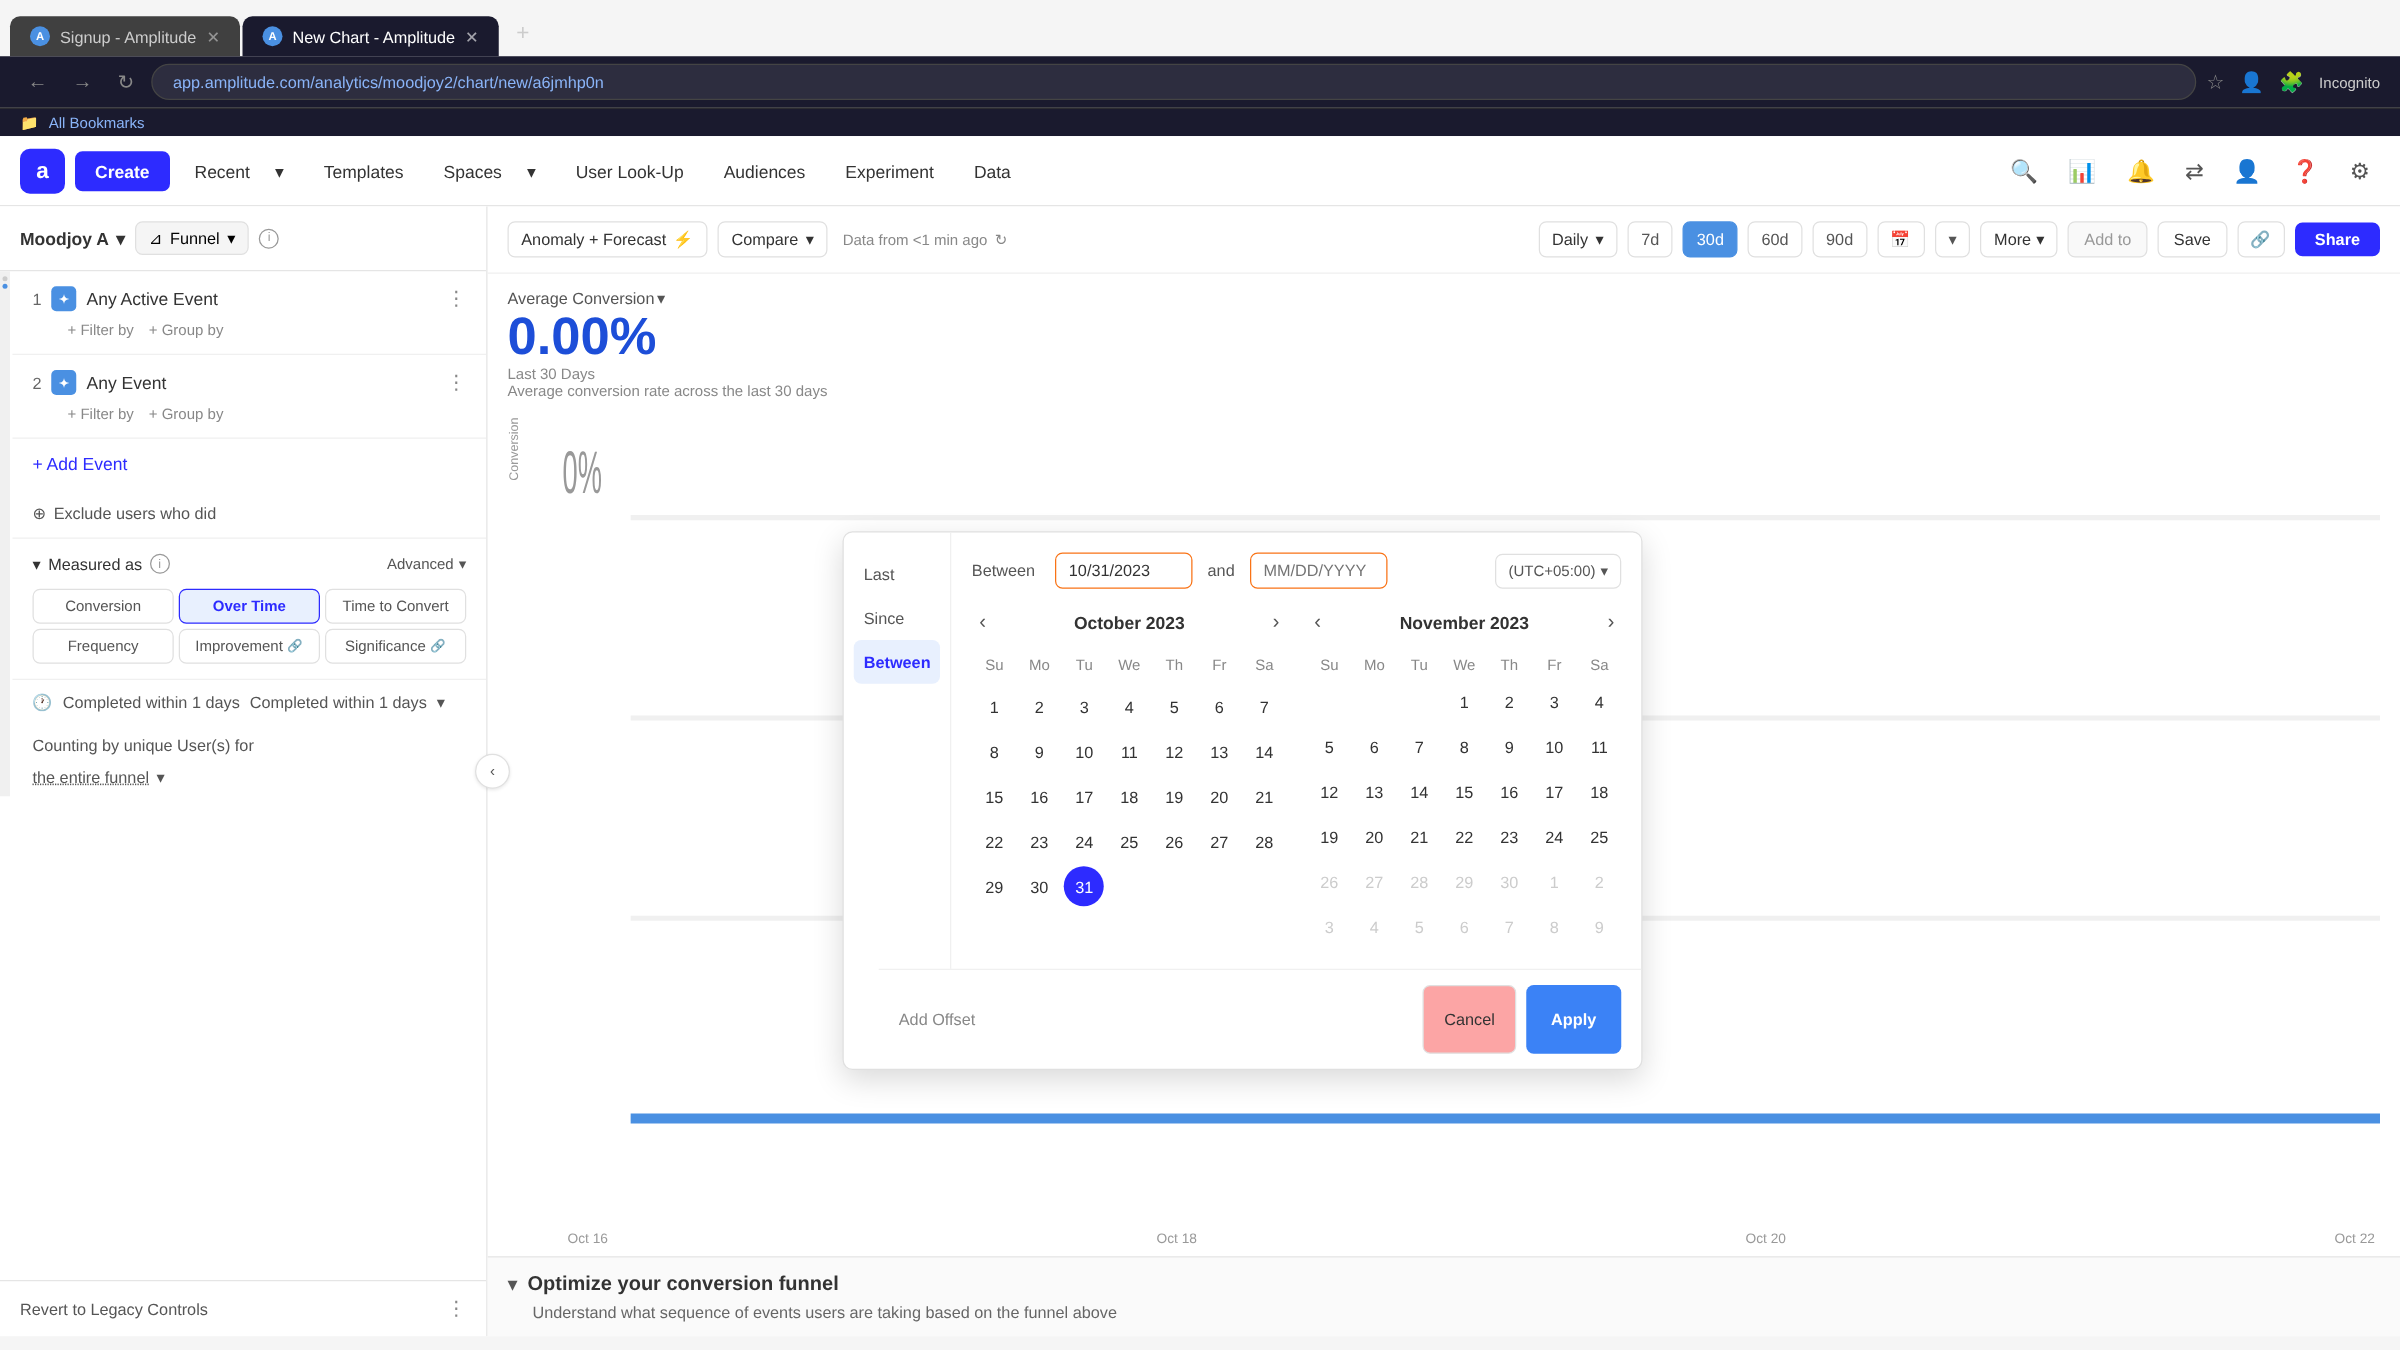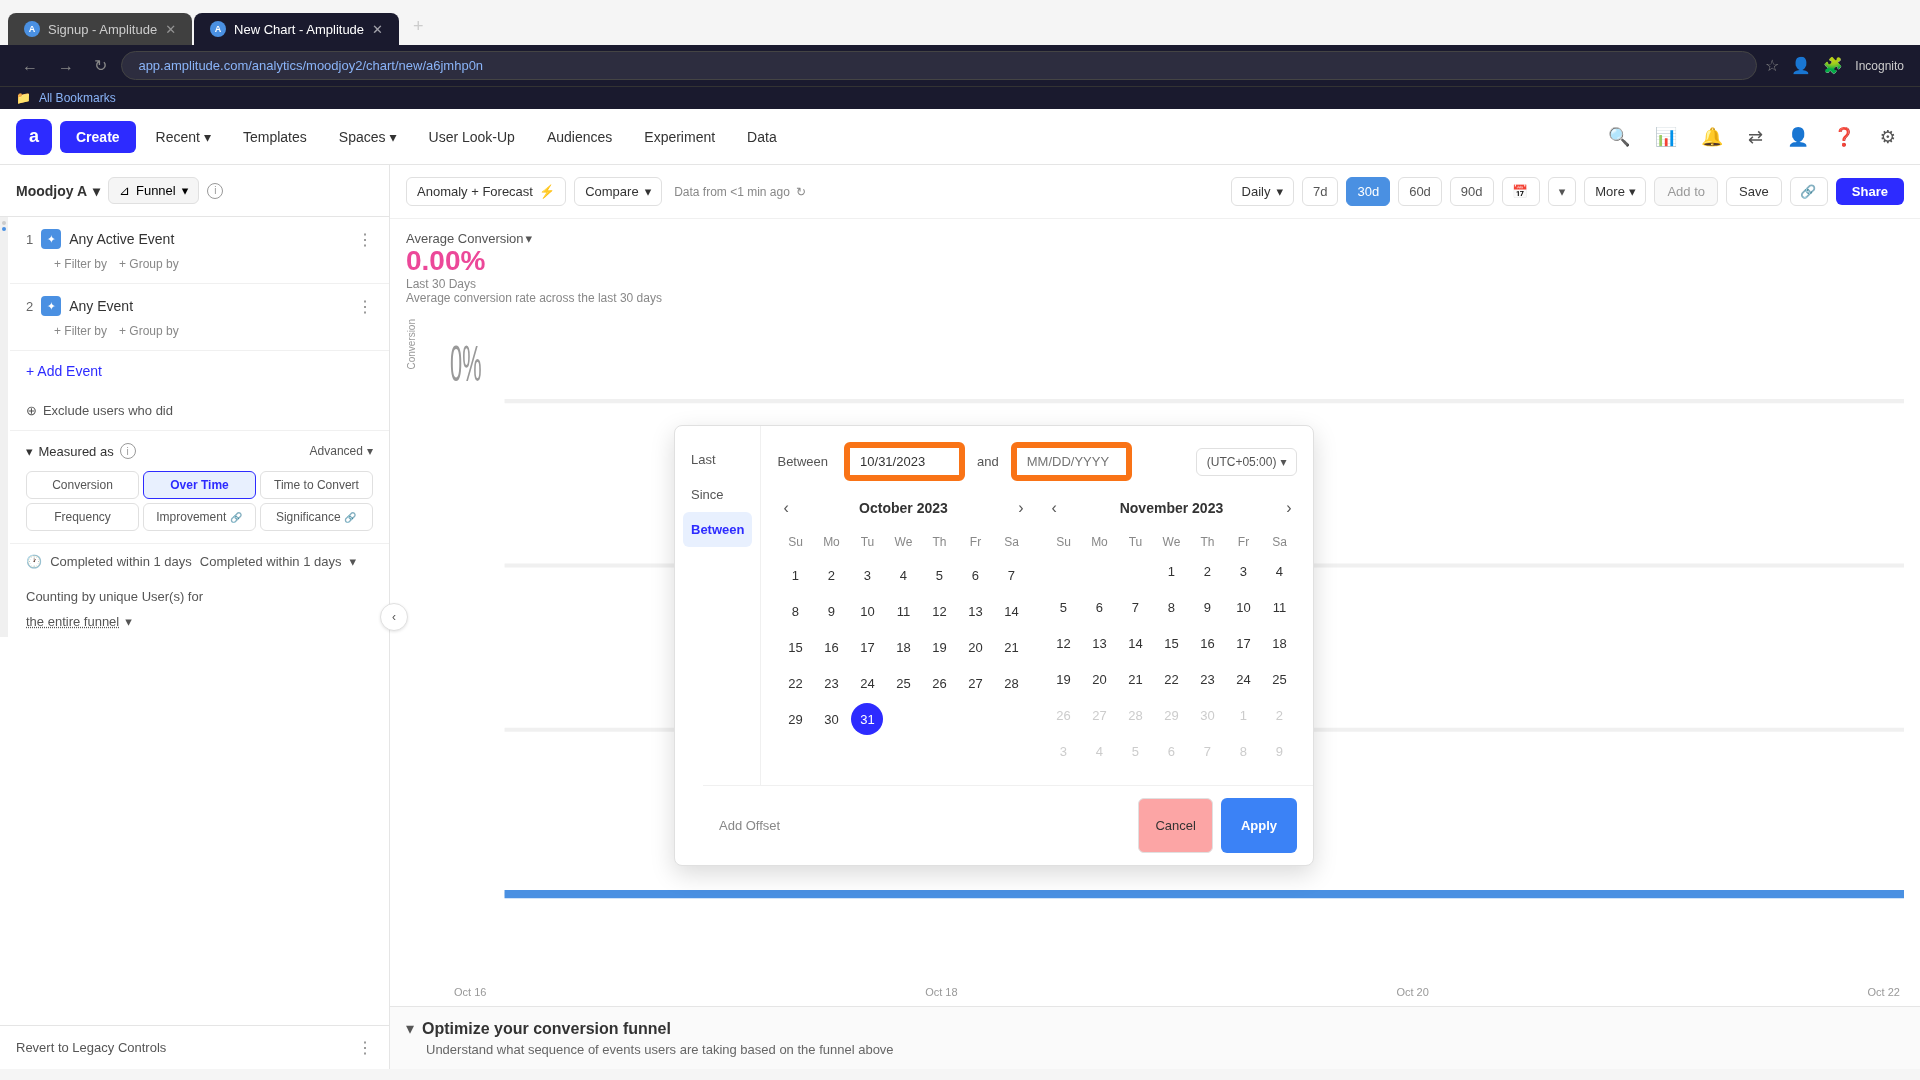--- a/index.html
+++ b/index.html
@@ -18,21 +18,21 @@
     .nav-actions { display: flex; align-items: center; gap: 12px; color: #888; font-size: 16px; }
     .bookmarks-bar { background: #1a1a2e; padding: 4px 16px; border-top: 1px solid #333; font-size: 12px; color: #8ab4f8; display: flex; align-items: center; gap: 8px; }
 
     
     .app { display: flex; flex-direction: column; height: calc(1080px - 120px); background: #fff; }
 
     
     .app-header { background: #fff; border-bottom: 1px solid #e5e5e5; display: flex; align-items: center; padding: 0 16px; height: 56px; gap: 8px; }
     .amplitude-logo { width: 36px; height: 36px; background: #2d2bff; border-radius: 8px; display: flex; align-items: center; justify-content: center; color: white; font-size: 18px; font-weight: bold; }
     .create-btn { background: #2d2bff; color: white; border: none; border-radius: 6px; padding: 8px 16px; font-size: 14px; font-weight: 600; cursor: pointer; }
-    .nav-item { color: #333; font-size: 14px; font-weight: 500; padding: 8px 12px; cursor: pointer; border-radius: 4px; display: flex; align-items: center; gap: 4px; }
+    .nav-item { color: #333; font-size: 14px; font-weight: 500; padding: 8px 12px; cursor: pointer; border-radius: 4px; display: flex; align-items: center; gap: 20px; }
     .nav-spacer { flex: 1; }
     .nav-icon-btn { color: #555; font-size: 18px; padding: 6px 8px; cursor: pointer; border-radius: 4px; }
 
     
     .main { display: flex; flex: 1; overflow: hidden; }
 
     
     .left-panel { width: 390px; background: #fff; border-right: 1px solid #e5e5e5; display: flex; flex-direction: column; overflow-y: auto; }
     .left-panel-header { display: flex; align-items: center; padding: 12px 16px; gap: 8px; border-bottom: 1px solid #e5e5e5; }
     .workspace-selector { display: flex; align-items: center; gap: 6px; cursor: pointer; font-size: 14px; font-weight: 600; color: #333; }
@@ -75,21 +75,21 @@
     .period-btn.active { background: #4a90e2; color: white; border-color: #4a90e2; }
     .more-btn { display: flex; align-items: center; gap: 4px; background: #fff; border: 1px solid #e0e0e0; border-radius: 6px; padding: 6px 10px; font-size: 13px; cursor: pointer; color: #333; }
     .add-to-btn { padding: 6px 12px; font-size: 13px; border: 1px solid #e0e0e0; border-radius: 6px; cursor: pointer; color: #999; background: #f9f9f9; }
     .save-btn { padding: 6px 12px; font-size: 13px; border: 1px solid #e0e0e0; border-radius: 6px; cursor: pointer; color: #333; background: #fff; }
     .link-btn { padding: 6px 10px; font-size: 13px; border: 1px solid #e0e0e0; border-radius: 6px; cursor: pointer; color: #333; background: #fff; }
     .share-btn { padding: 6px 16px; font-size: 13px; border-radius: 6px; cursor: pointer; color: white; background: #2d2bff; border: none; font-weight: 600; }
 
     
     .chart-summary { padding: 12px 16px 4px; }
     .conversion-label { font-size: 13px; color: #555; display: flex; align-items: center; gap: 2px; cursor: pointer; }
-    .conversion-value { font-size: 28px; font-weight: 700; color: #ec4899; line-height: 1.1; }
+    .conversion-value { font-size: 42px; font-weight: 700; color: #1d4ed8; line-height: 1.1; }
     .conversion-sub { font-size: 12px; color: #888; }
     .conversion-desc { font-size: 12px; color: #888; }
 
     
     .chart-area { flex: 1; padding: 0 16px; position: relative; min-height: 180px; }
     .chart-y-axis { position: absolute; left: 16px; top: 10px; bottom: 40px; display: flex; flex-direction: column; justify-content: space-between; font-size: 11px; color: #999; }
     .chart-x-axis { position: absolute; bottom: 8px; left: 60px; right: 16px; display: flex; justify-content: space-between; font-size: 11px; color: #999; }
     .x-label { padding: 0 4px; }
 
     
@@ -98,21 +98,21 @@
     .optimize-desc { font-size: 13px; color: #666; margin-top: 4px; }
 
     
     .datepicker-overlay { position: absolute; top: 260px; left: 284px; width: 640px; background: white; border: 1px solid #e0e0e0; border-radius: 8px; box-shadow: 0 8px 24px rgba(0,0,0,0.15); z-index: 100; }
     .datepicker-content { display: flex; }
     .datepicker-presets { width: 100px; border-right: 1px solid #f0f0f0; padding: 16px 0; }
     .preset-item { padding: 10px 16px; font-size: 13px; color: #555; cursor: pointer; }
     .preset-item.active { background: #e8f0fe; color: #2d2bff; border-radius: 6px; margin: 0 8px; padding: 10px 8px; font-weight: 600; }
     .datepicker-main { flex: 1; padding: 16px; }
     .datepicker-header-row { display: flex; align-items: center; gap: 8px; margin-bottom: 16px; }
-    .date-input { border: 6px solid #f97316; border-radius: 6px; padding: 6px 10px; font-size: 13px; color: #333; width: 121px; }
+    .date-input { border: 1px solid #f97316; border-radius: 6px; padding: 6px 10px; font-size: 13px; color: #333; width: 110px; }
     .date-input.filled { color: #333; }
     .timezone-select { margin-left: auto; border: 1px solid #e0e0e0; border-radius: 6px; padding: 6px 10px; font-size: 12px; color: #555; cursor: pointer; display: flex; align-items: center; gap: 4px; background: #fff; }
 
     
     .calendars { display: flex; gap: 16px; }
     .calendar { flex: 1; }
     .cal-header { display: flex; align-items: center; justify-content: space-between; margin-bottom: 12px; }
     .cal-nav { color: #555; cursor: pointer; font-size: 16px; padding: 2px 6px; }
     .cal-title { font-size: 14px; font-weight: 600; color: #333; }
     .cal-grid { width: 100%; border-collapse: collapse; }

